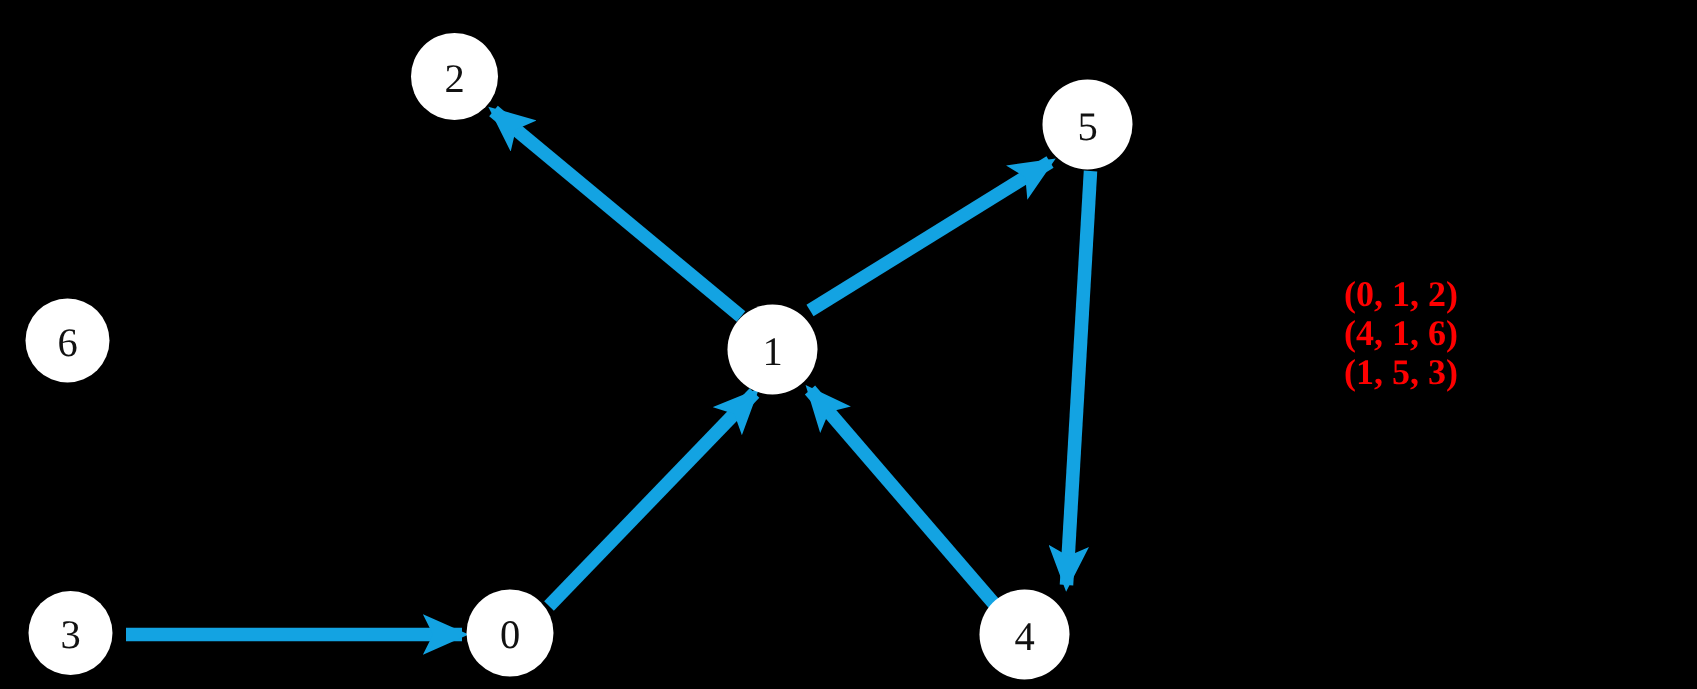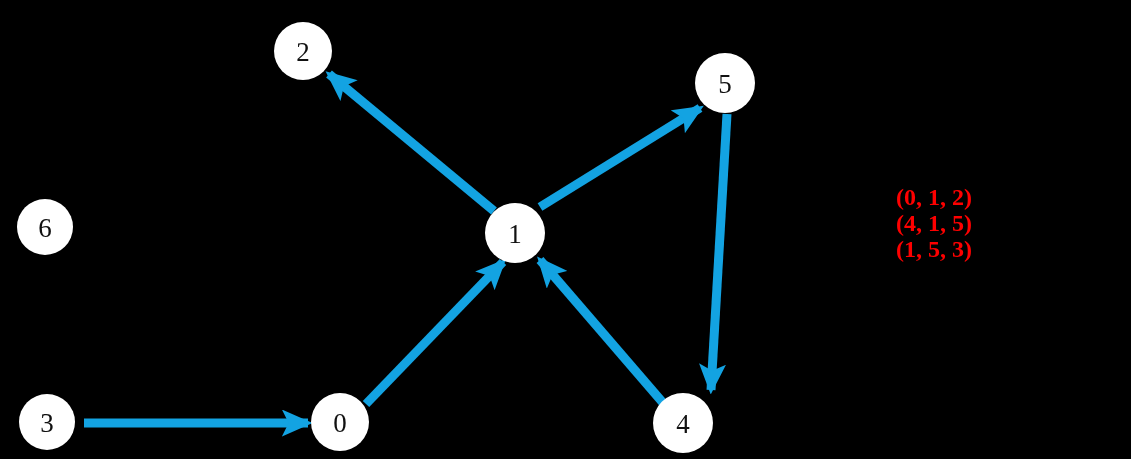--- a/index.html
+++ b/index.html
@@ -109,17 +109,17 @@
         </g>
         <g>
           <circle class="node-circle" cx="683" cy="423" r="30" fill="#ffffff"></circle>
           <text class="node-label" x="683" y="424" fill="#111111">4</text>
         </g>
       </g>
   </svg>
 
   <div class="annotation-block" id="annotation-block" style="color: rgb(254, 0, 0);">
       <span class="annotation-line">(0, 1, 2)</span>
-      <span class="annotation-line">(4, 1, 5)</span>
+      <span class="annotation-line">(4, 1, 6)</span>
       <span class="annotation-line">(1, 5, 3)</span>
     </div>
 
 </div>
 
 </body></html>

